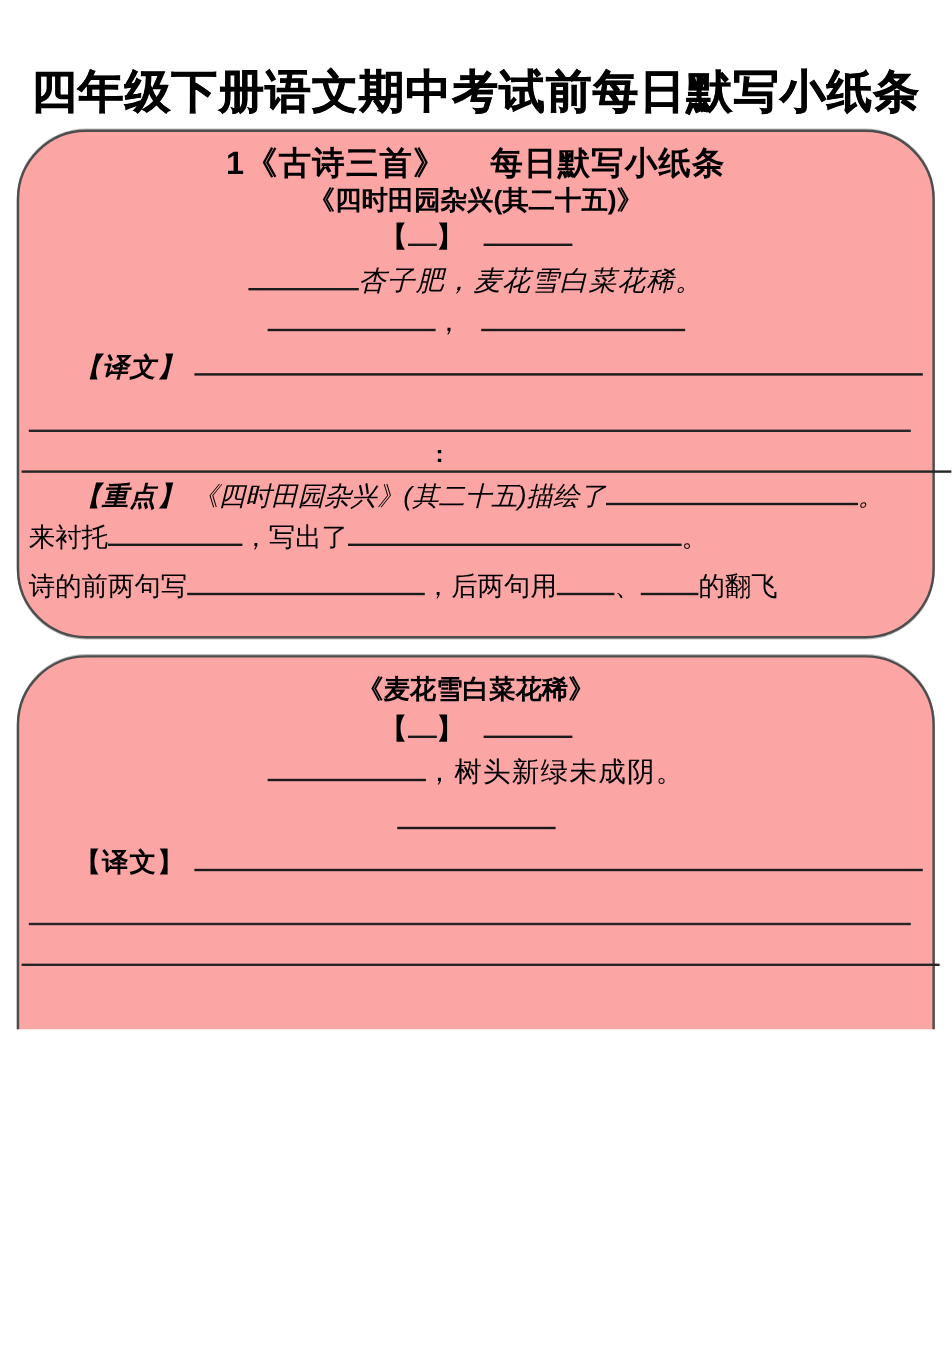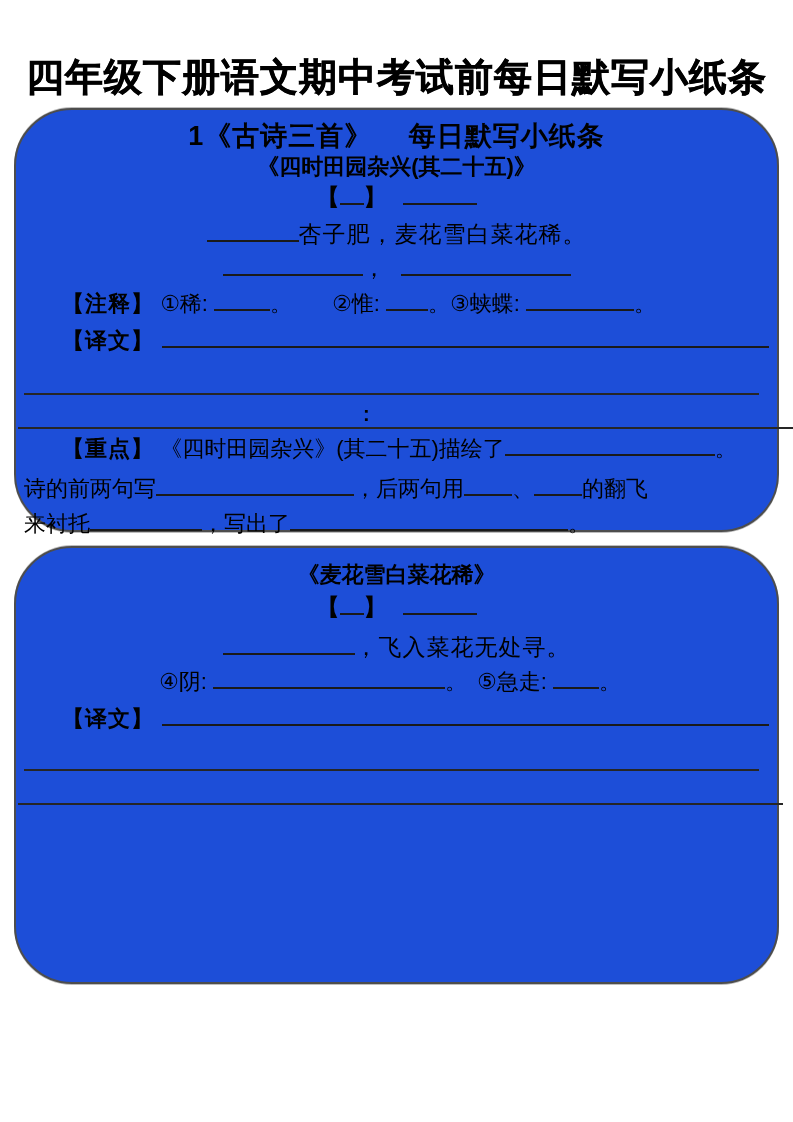--- a/index.html
+++ b/index.html
@@ -1,18 +1,18 @@
 <!DOCTYPE html>
 <html><head>
 <meta charset="utf-8">
 <style>
   html,body { margin:0; padding:0; background:#fff; }
   .page {
     position:relative;
-    width:793px; height:1122px;
+    width:793px; height:858px;
     background:#fff;
     color:#000;
     font-family:"Liberation Sans","DejaVu Sans",sans-serif;
     overflow:hidden;
     box-sizing:border-box;
     padding-top:54px;
   }
   .main-title {
     text-align:center;
     font-size:38px;
@@ -21,21 +21,21 @@
     letter-spacing:1px;
     -webkit-text-stroke:0.6px #000;
   }
   .card {
     position:relative;
     margin:8px 14px 0;
     border:2px solid #4d4d4d;
     border-radius:58px;
     padding:9px 8px 4px;
     box-shadow:0 1px 0 #bdbdbd, 0 -1px 0 #bdbdbd;
-    background:#1d4ed8;
+    background:#fca5a5;
   }
   .center { text-align:center; }
   .card-heading { font-size:27px; line-height:34px; font-weight:bold; letter-spacing:1px; }
   .poem-title  { font-size:22px; line-height:28px; font-weight:bold; }
   .author-row  { font-size:23px; line-height:32px; }
   .author-row .bracket { font-weight:bold; }
   .poem-row    { font-size:23px; line-height:34px; letter-spacing:1px; }
   .body-row    { font-size:22px; line-height:33px; }
   .lbl         { font-weight:bold; letter-spacing:1px; }
   .indent      { padding-left:38px; }
@@ -57,21 +57,21 @@
   .rule.overflow{ margin-right:-27px; margin-left:-6px; }
   .rule.overflow2{ margin-right:-14px; margin-left:-6px; }
   .stray-colon {
     position:absolute;
     left:345px; bottom:1px;
     font-size:20px; font-weight:bold;
   }
   .flexline { display:flex; align-items:baseline; }
   .bl-fill  { flex:1; border-bottom:2px solid #1a1a1a; height:0.95em; margin-left:8px; }
   .sp { display:inline-block; }
-  .mt2{margin-top:2px;} .mt4{margin-top:4px;} .mt6{margin-top:6px;} .mt8{margin-top:8px;}
+  .mt2{margin-top:2px;} .mt4{margin-top:4px;font-style:italic;} .mt6{margin-top:6px;} .mt8{margin-top:8px;}
 </style>
 </head>
 <body>
 
 <div class="page">
 
   <div class="main-title">四年级下册语文期中考试前每日默写小纸条</div>
 
   <div class="card" style="height:424px; box-sizing:border-box;">
     <div class="card-heading center">1《古诗三首》　 每日默写小纸条</div>
@@ -82,70 +82,61 @@
     </div>
 
     <div class="poem-row center mt4">
       <span class="bl" style="width:92px;"></span><span>杏子肥，麦花雪白菜花稀。</span>
     </div>
 
     <div class="poem-row center">
       <span class="bl" style="width:140px;"></span><span>，</span><span class="sp" style="width:14px;"></span><span class="bl" style="width:170px;"></span>
     </div>
 
-    <div class="body-row indent mt2">
-      <span class="lbl">【注释】</span>
-      <span>①稀:</span>
-      <span class="bl" style="width:56px;"></span><span>。</span><span class="sp" style="width:40px;"></span><span>②惟:</span>
-      <span class="bl" style="width:42px;"></span><span>。</span><span>③蛱蝶:</span>
-      <span class="bl" style="width:108px;"></span><span>。</span>
-    </div>
 
     <div class="body-row indent flexline mt4">
       <span class="lbl">【译文】</span>
       <span class="bl-fill"></span>
     </div>
 
     <div class="rule short" style="height:36px;"></div>
     <div class="rule overflow" style="height:32px;">
       <span class="stray-colon">:</span>
     </div>
 
     <div class="body-row indent mt4" style="line-height:30px;">
       <span class="lbl">【重点】</span>
       <span>《四时田园杂兴》(其二十五)描绘了</span><span class="bl" style="width:210px;"></span><span>。</span>
     </div>
 
+    <div class="body-row mt2">
+      <span>来衬托</span><span class="bl" style="width:112px;"></span><span>，写出了</span><span class="bl" style="width:278px;"></span><span>。</span>
+    </div>
+
     <div class="body-row mt8">
       <span>诗的前两句写</span><span class="bl" style="width:198px;"></span><span>，后两句用</span><span class="bl" style="width:48px;"></span><span>、</span><span class="bl" style="width:48px;"></span><span>的翻飞</span>
-    </div>
-
-    <div class="body-row mt2">
-      <span>来衬托</span><span class="bl" style="width:112px;"></span><span>，写出了</span><span class="bl" style="width:278px;"></span><span>。</span>
     </div>
   </div>
 
   <div class="card" style="margin-top:14px; height:438px; box-sizing:border-box; padding-top:12px;">
     <div class="poem-title center" style="line-height:30px;">《麦花雪白菜花稀》</div>
 
     <div class="author-row center" style="line-height:34px;">
       <span class="bracket">【</span><span class="bl" style="width:24px;"></span><span class="bracket">】</span><span class="sp" style="width:16px;"></span><span class="bl" style="width:74px;"></span>
     </div>
 
+    <div class="poem-row center mt2">
+      <span class="bl" style="width:132px;"></span><span>，树头新绿未成阴。</span>
+    </div>
 
     <div class="poem-row center mt6">
-      <span class="bl" style="width:132px;"></span><span>，飞入菜花无处寻。</span>
+      <span class="bl" style="width:132px;"></span>
     </div>
 
 
-    <div class="body-row indent2" style="line-height:36px;">
-      <span>④阴:</span>
-      <span class="bl" style="width:232px;"></span><span>。</span><span class="sp" style="width:10px;"></span><span>⑤急走:</span>
-      <span class="bl" style="width:46px;"></span><span>。</span>
-    </div>
 
     <div class="body-row indent flexline mt2">
       <span class="lbl">【译文】</span>
       <span class="bl-fill"></span>
     </div>
 
     <div class="rule short" style="height:34px;"></div>
     <div class="rule overflow2" style="height:32px;"></div>
 
 

